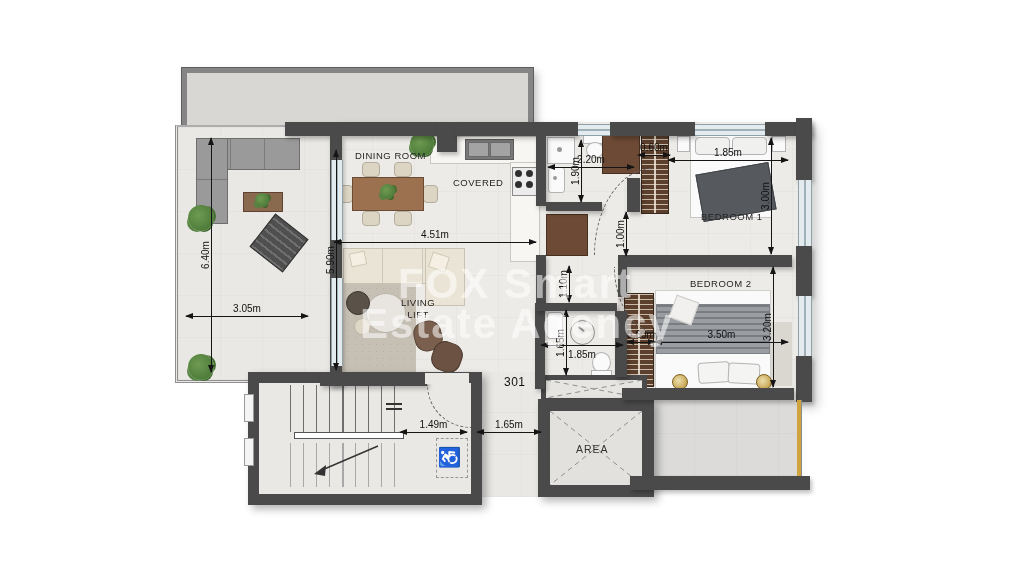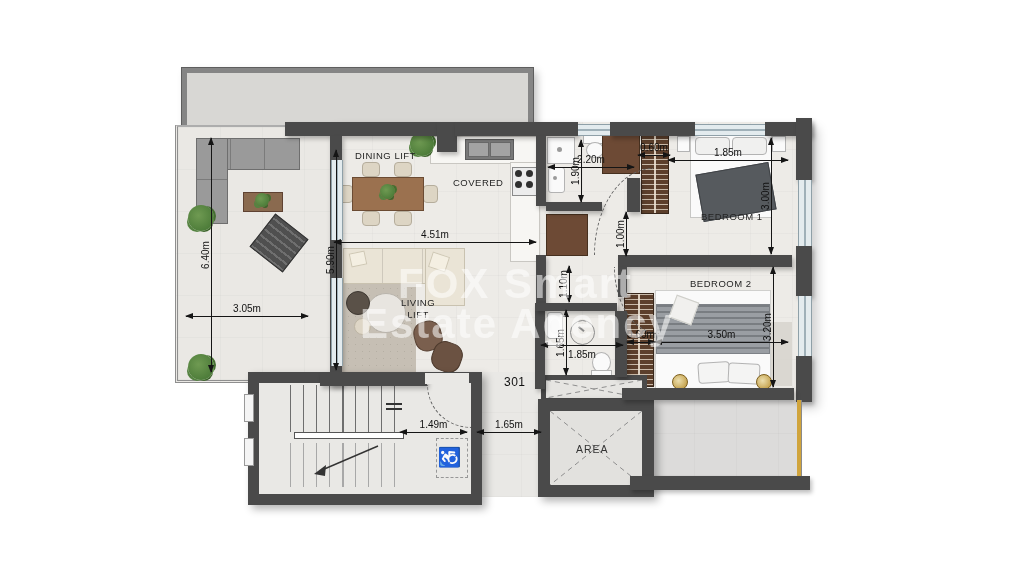--- a/index.html
+++ b/index.html
@@ -246,21 +246,21 @@
   <div class="dim-v" style="left:773px;top:267px;height:120px">
       <span>3.20m</span>
     </div>
   <div class="dim-h" style="left:400px;top:432px;width:67px;z-index:41">
       <span>1.49m</span>
     </div>
   <div class="dim-h" style="left:477px;top:432px;width:64px;z-index:41">
       <span>1.65m</span>
     </div>
 
-  <span class="rlabel" style="left:355px;top:150px">DINING LIFT</span>
+  <span class="rlabel" style="left:355px;top:150px">DINING ROOM</span>
   <span class="rlabel" style="left:453px;top:177px">COVERED</span>
   <div class="rlabel" style="left:390px;top:297px;width:56px">
     <span>LIVING</span><br>
     <span>LIFT</span>
   </div>
   <span class="rlabel" style="left:701px;top:211px">BEDROOM 1</span>
   <span class="rlabel" style="left:690px;top:278px">BEDROOM 2</span>
   <span class="rlabel" style="left:504px;top:375px;font-size:12px;color:#111">301</span>
 
   <div class="watermark" style="left:398px;top:260px">FOX Smart</div>

